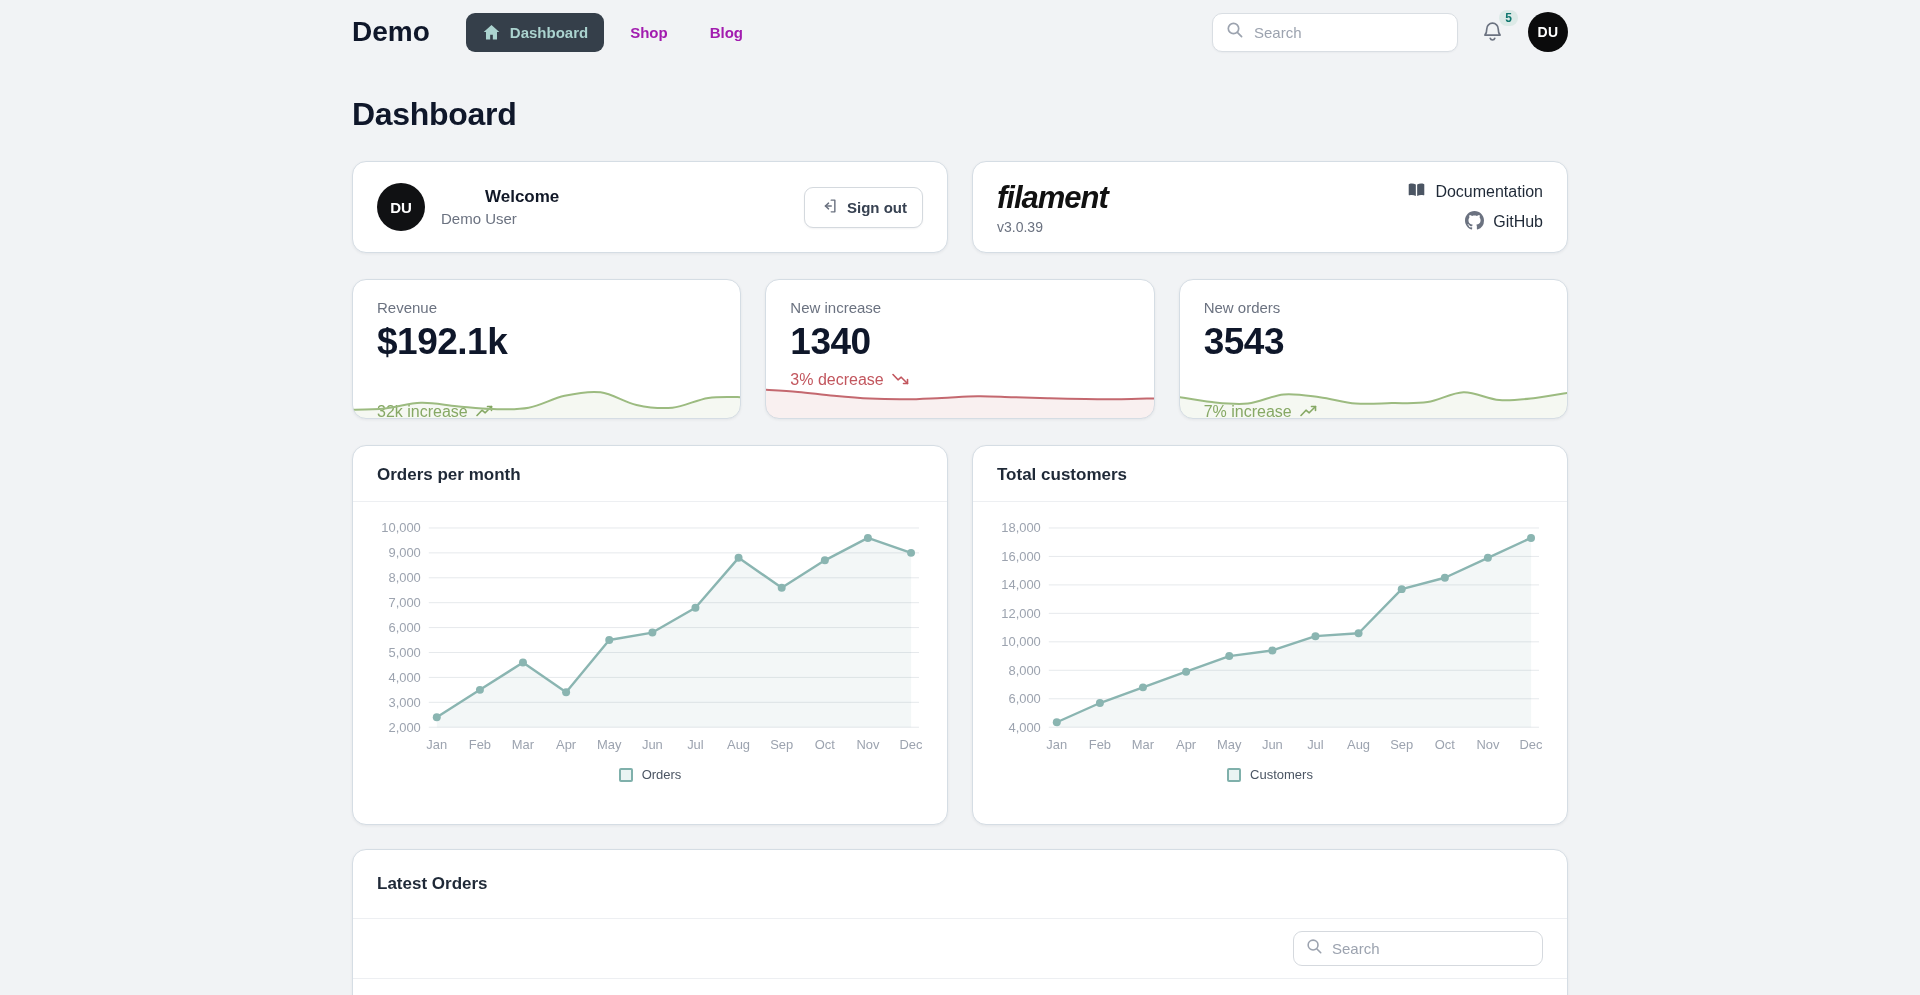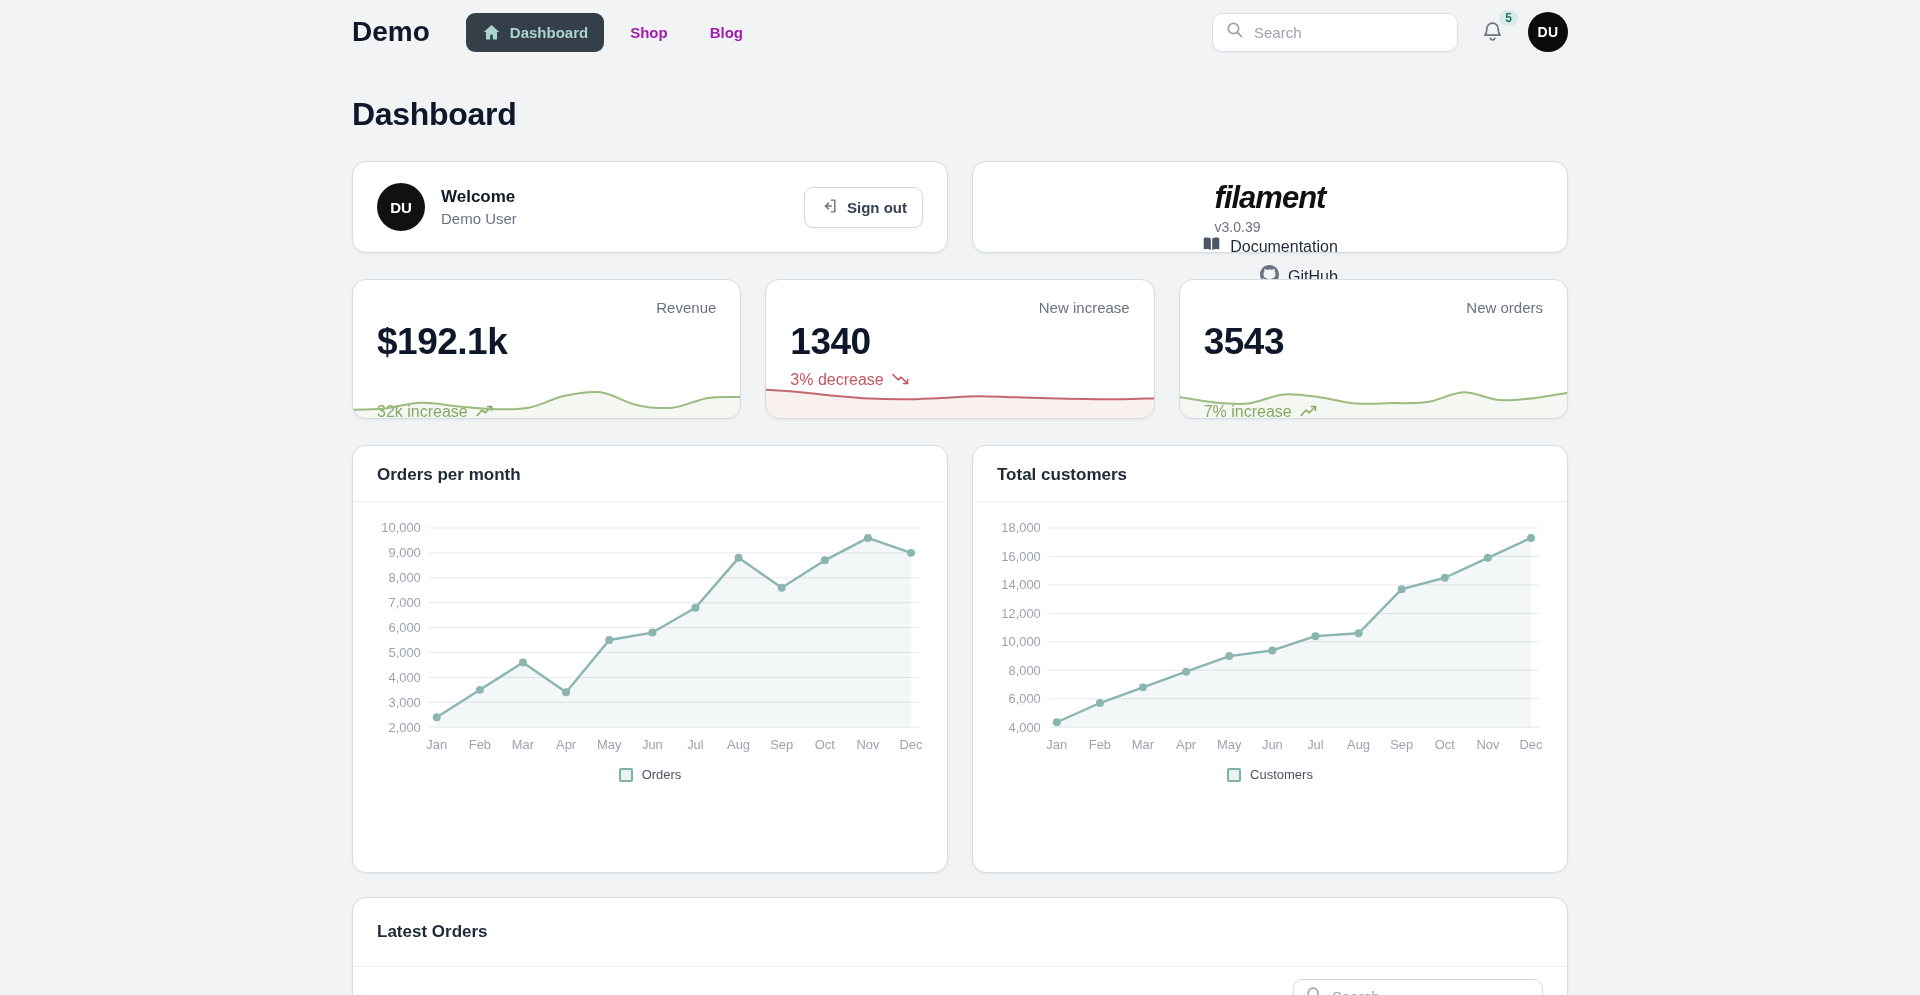--- a/index.html
+++ b/index.html
@@ -40,45 +40,45 @@
           box-shadow:0 1px 3px rgba(15,23,42,.06); }
 
   .row-2 { display:grid; grid-template-columns:1fr 1fr; gap:24px; margin-top:28px; }
   .row-3 { display:grid; grid-template-columns:1fr 1fr 1fr; gap:24px; margin-top:26px; }
 
   
   .welcome-card { display:flex; align-items:center; padding:22px 24px; height:92px; }
   .welcome-avatar { width:48px; height:48px; border-radius:50%; background:#101113; color:#fff;
                     display:flex; align-items:center; justify-content:center; font-size:15px; font-weight:600; }
   .welcome-text { margin-left:16px; }
-  .welcome-title { font-size:17px; font-weight:700; color:#111827; }
+  .welcome-title { font-size:17px; font-weight:700; color:#111827;margin-left:44px; }
   .welcome-sub { font-size:15px; color:#6b7280; margin-top:3px; }
   .signout-btn { margin-left:auto; display:flex; align-items:center; gap:9px; background:#fff;
                  border:1px solid #d4d9de; border-radius:9px; padding:9px 15px; font-size:15px;
                  font-weight:600; color:#374151; cursor:pointer; box-shadow:0 1px 2px rgba(15,23,42,.05); }
 
   
-  .filament-card { display:flex; align-items:center; justify-content:space-between; padding:18px 24px; height:92px;flex-direction:column; }
+  .filament-card { display:flex; align-items:center; justify-content:space-between; padding:18px 24px; height:92px; }
   .filament-logo { font-size:31px; font-weight:800; font-style:italic; color:#111; letter-spacing:-1px; }
   .filament-ver { font-size:14px; color:#6b7280; margin-top:3px; }
   .filament-links { display:flex; flex-direction:column; align-items:flex-end; gap:7px; }
   .f-link { display:flex; align-items:center; gap:9px; font-size:16px; font-weight:500;
             color:#1f2937; cursor:pointer; }
 
   
   .stat-card { position:relative; height:140px; padding:19px 24px 0 24px; overflow:hidden; }
-  .stat-label { font-size:15px; color:#6b7280;text-align:right; }
+  .stat-label { font-size:15px; color:#6b7280; }
   .stat-value { font-size:37px; font-weight:700; color:#0f172a; margin-top:5px; letter-spacing:-.5px; }
   .stat-change { display:flex; align-items:center; gap:8px; font-size:16px; margin-top:8px; }
   .stat-change.up { color:#84a762;margin-top:40px; }
   .stat-change.down { color:#c2565e; }
   .spark { position:absolute; left:0; right:0; bottom:0; height:40px; width:100%; display:block; }
 
   
-  .chart-card { height:428px; display:flex; flex-direction:column; }
+  .chart-card { height:380px; display:flex; flex-direction:column; }
   .chart-header { padding:19px 24px 16px 24px; border-bottom:1px solid #edeff2; }
   .chart-title { font-size:17px; font-weight:700; color:#1f2937; }
   .chart-body { padding:14px 20px 0 20px; }
   .chart-svg { width:100%; display:block; }
   .legend { display:flex; align-items:center; justify-content:center; gap:9px; margin-top:8px; }
   .legend-swatch { width:14px; height:14px; border:2px solid #7fb0ab; background:#eaf4f3; border-radius:2px; }
   .legend-label { font-size:13px; color:#4b5563; }
 
   
   .orders-card { margin-top:24px; height:400px; overflow:hidden; }

